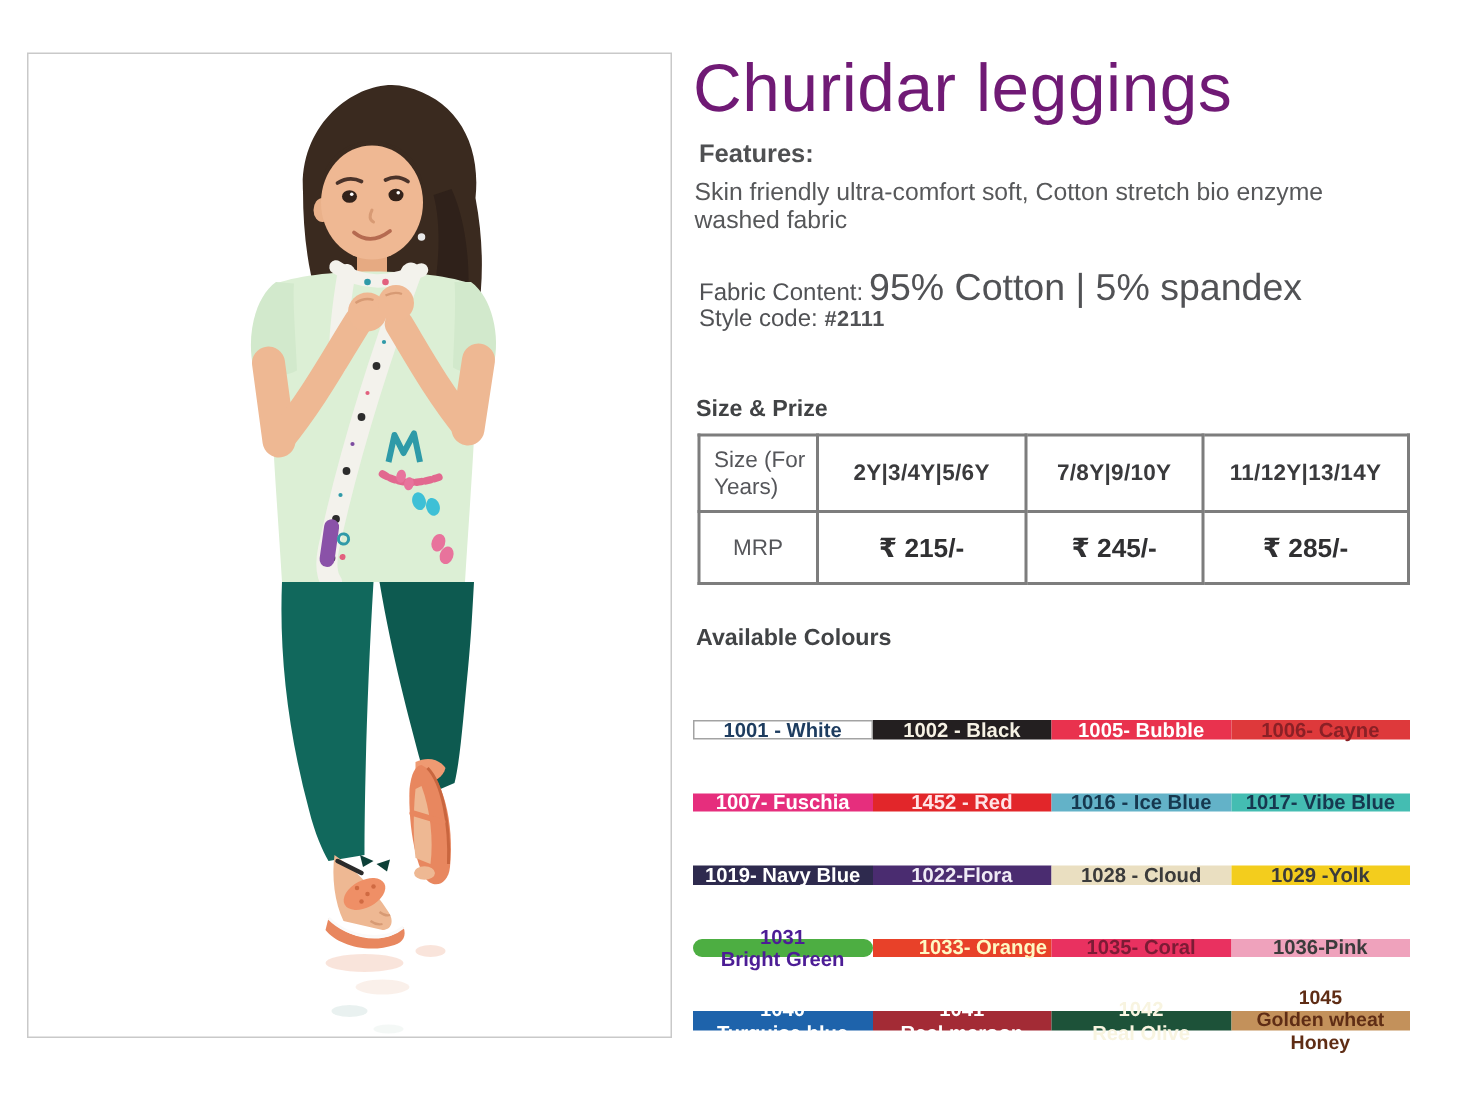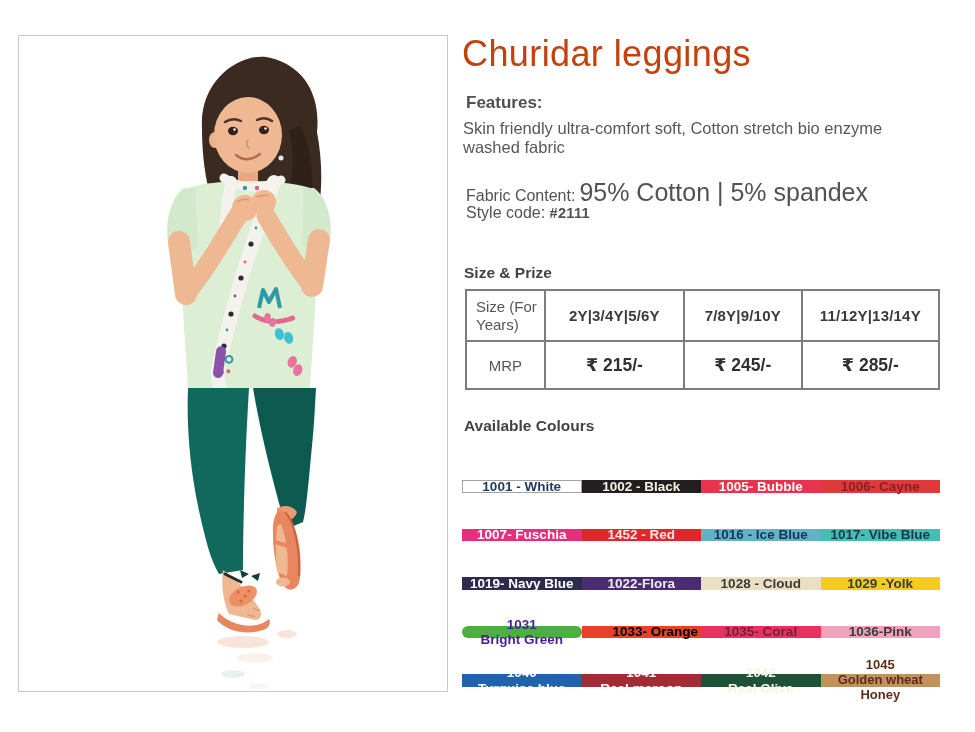--- a/index.html
+++ b/index.html
@@ -18,22 +18,22 @@
     border: 1px solid #c9c9c9; box-sizing: border-box;
     background: #ffffff; overflow: hidden;
   }
 
   
   .content { position: absolute; left: 462px; top: 0; width: 478px; height: 732px; }
   .content > * { position: absolute; }
 
   .title {
     top: 33px; left: 0; margin: 0;
-    font-size: 36px; font-weight: 500; letter-spacing: 0.4px;
-    color: #c2410c;
+    font-size: 45px; font-weight: 500; letter-spacing: 0.4px;
+    color: #701a75;
   }
   .features-label {
     top: 93px; left: 4px;
     font-size: 17px; font-weight: 600; color: #4f5052;
   }
   .features-text {
     top: 119px; left: 1px; width: 468px;
     font-size: 16.5px; color: #57585a; line-height: 19px;
   }
   .fabric-line { top: 178px; left: 4px; color: #515255; font-size: 16px; }
@@ -273,21 +273,21 @@
         <div class="swatch" style="background: rgb(234, 223, 193); color: rgb(59, 59, 59);">
           <div>1028 - Cloud</div>
         </div>
         <div class="swatch" style="background: rgb(243, 205, 29); color: rgb(59, 59, 59);">
           <div>1029 -Yolk</div>
         </div>
         <div class="swatch" style="background: rgb(77, 174, 66); color: #4c1d95; border-radius: 23px;">
           <div>1031</div>
           <div>Bright Green</div>
         </div>
-        <div class="swatch" style="background: rgb(232, 65, 41); color: #000000; padding-left: 28px;">
+        <div class="swatch" style="background: rgb(232, 65, 41); color: #fef9c3; padding-left: 28px;">
           <div>1033- Orange</div>
         </div>
         <div class="swatch" style="background: rgb(233, 49, 96); color: rgb(124, 27, 53);">
           <div>1035- Coral</div>
         </div>
         <div class="swatch" style="background: rgb(239, 162, 188); color: rgb(59, 59, 59);">
           <div>1036-Pink</div>
         </div>
         <div class="swatch" style="background: rgb(30, 99, 171); color: rgb(255, 255, 255);">
           <div>1040</div>

